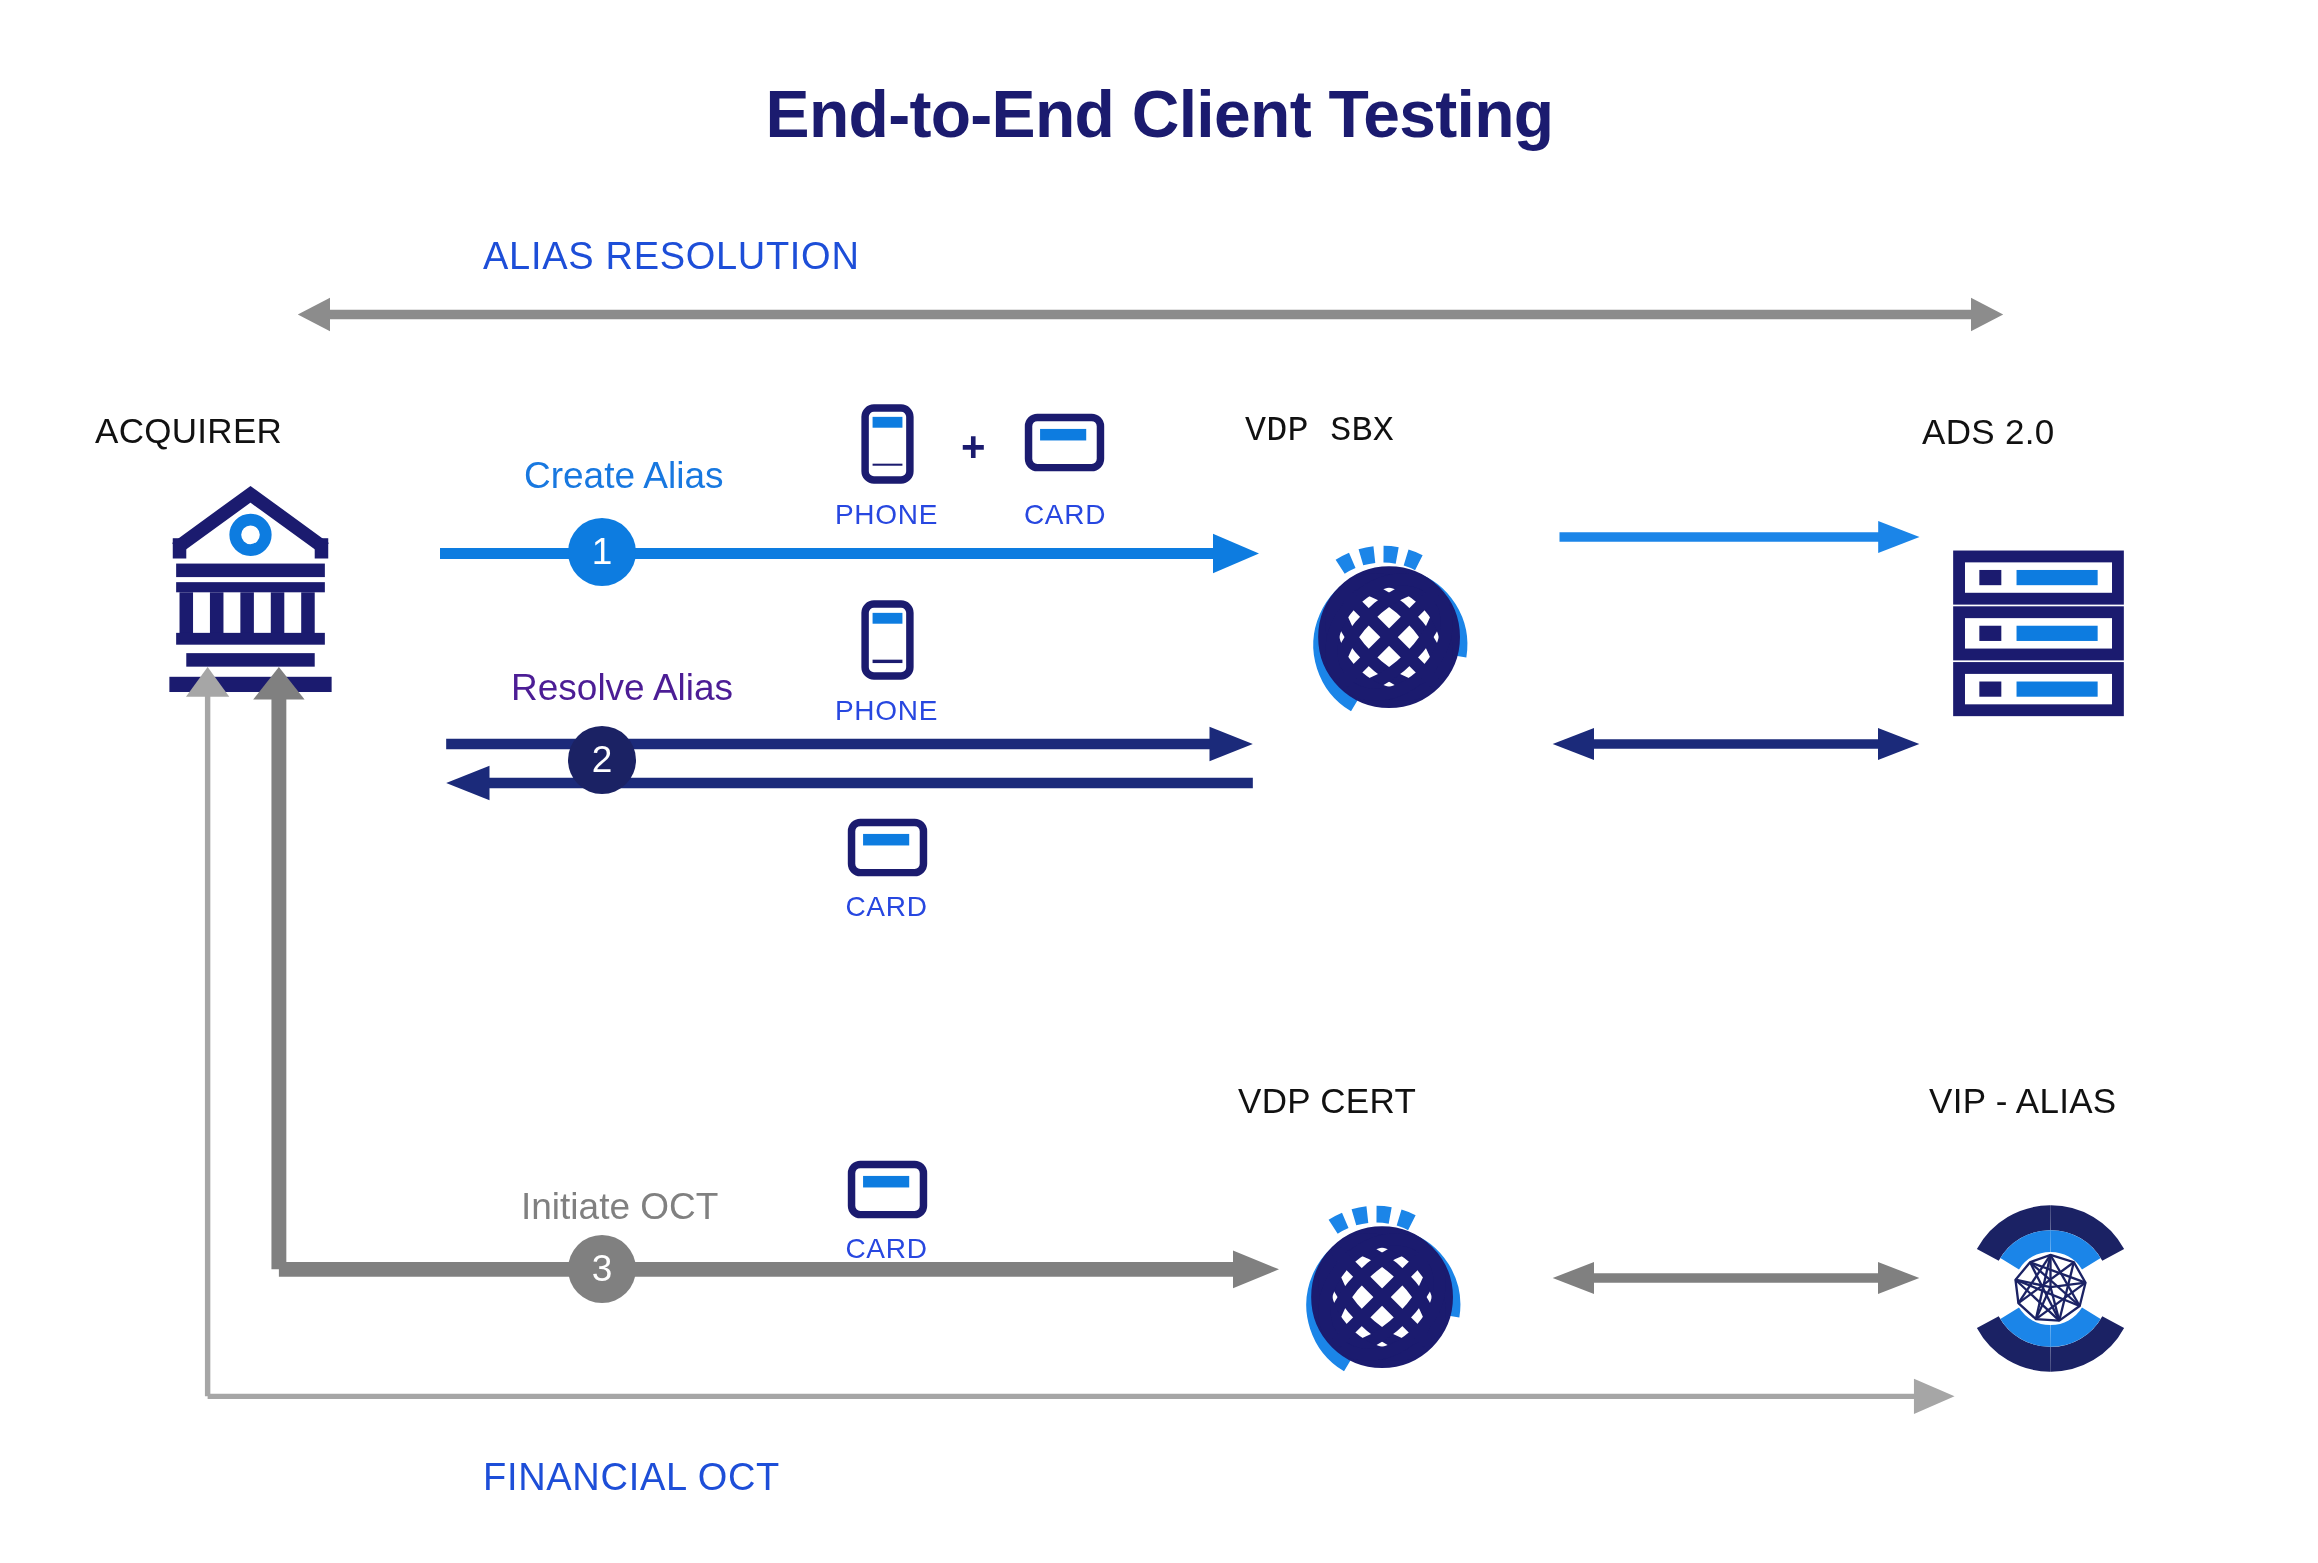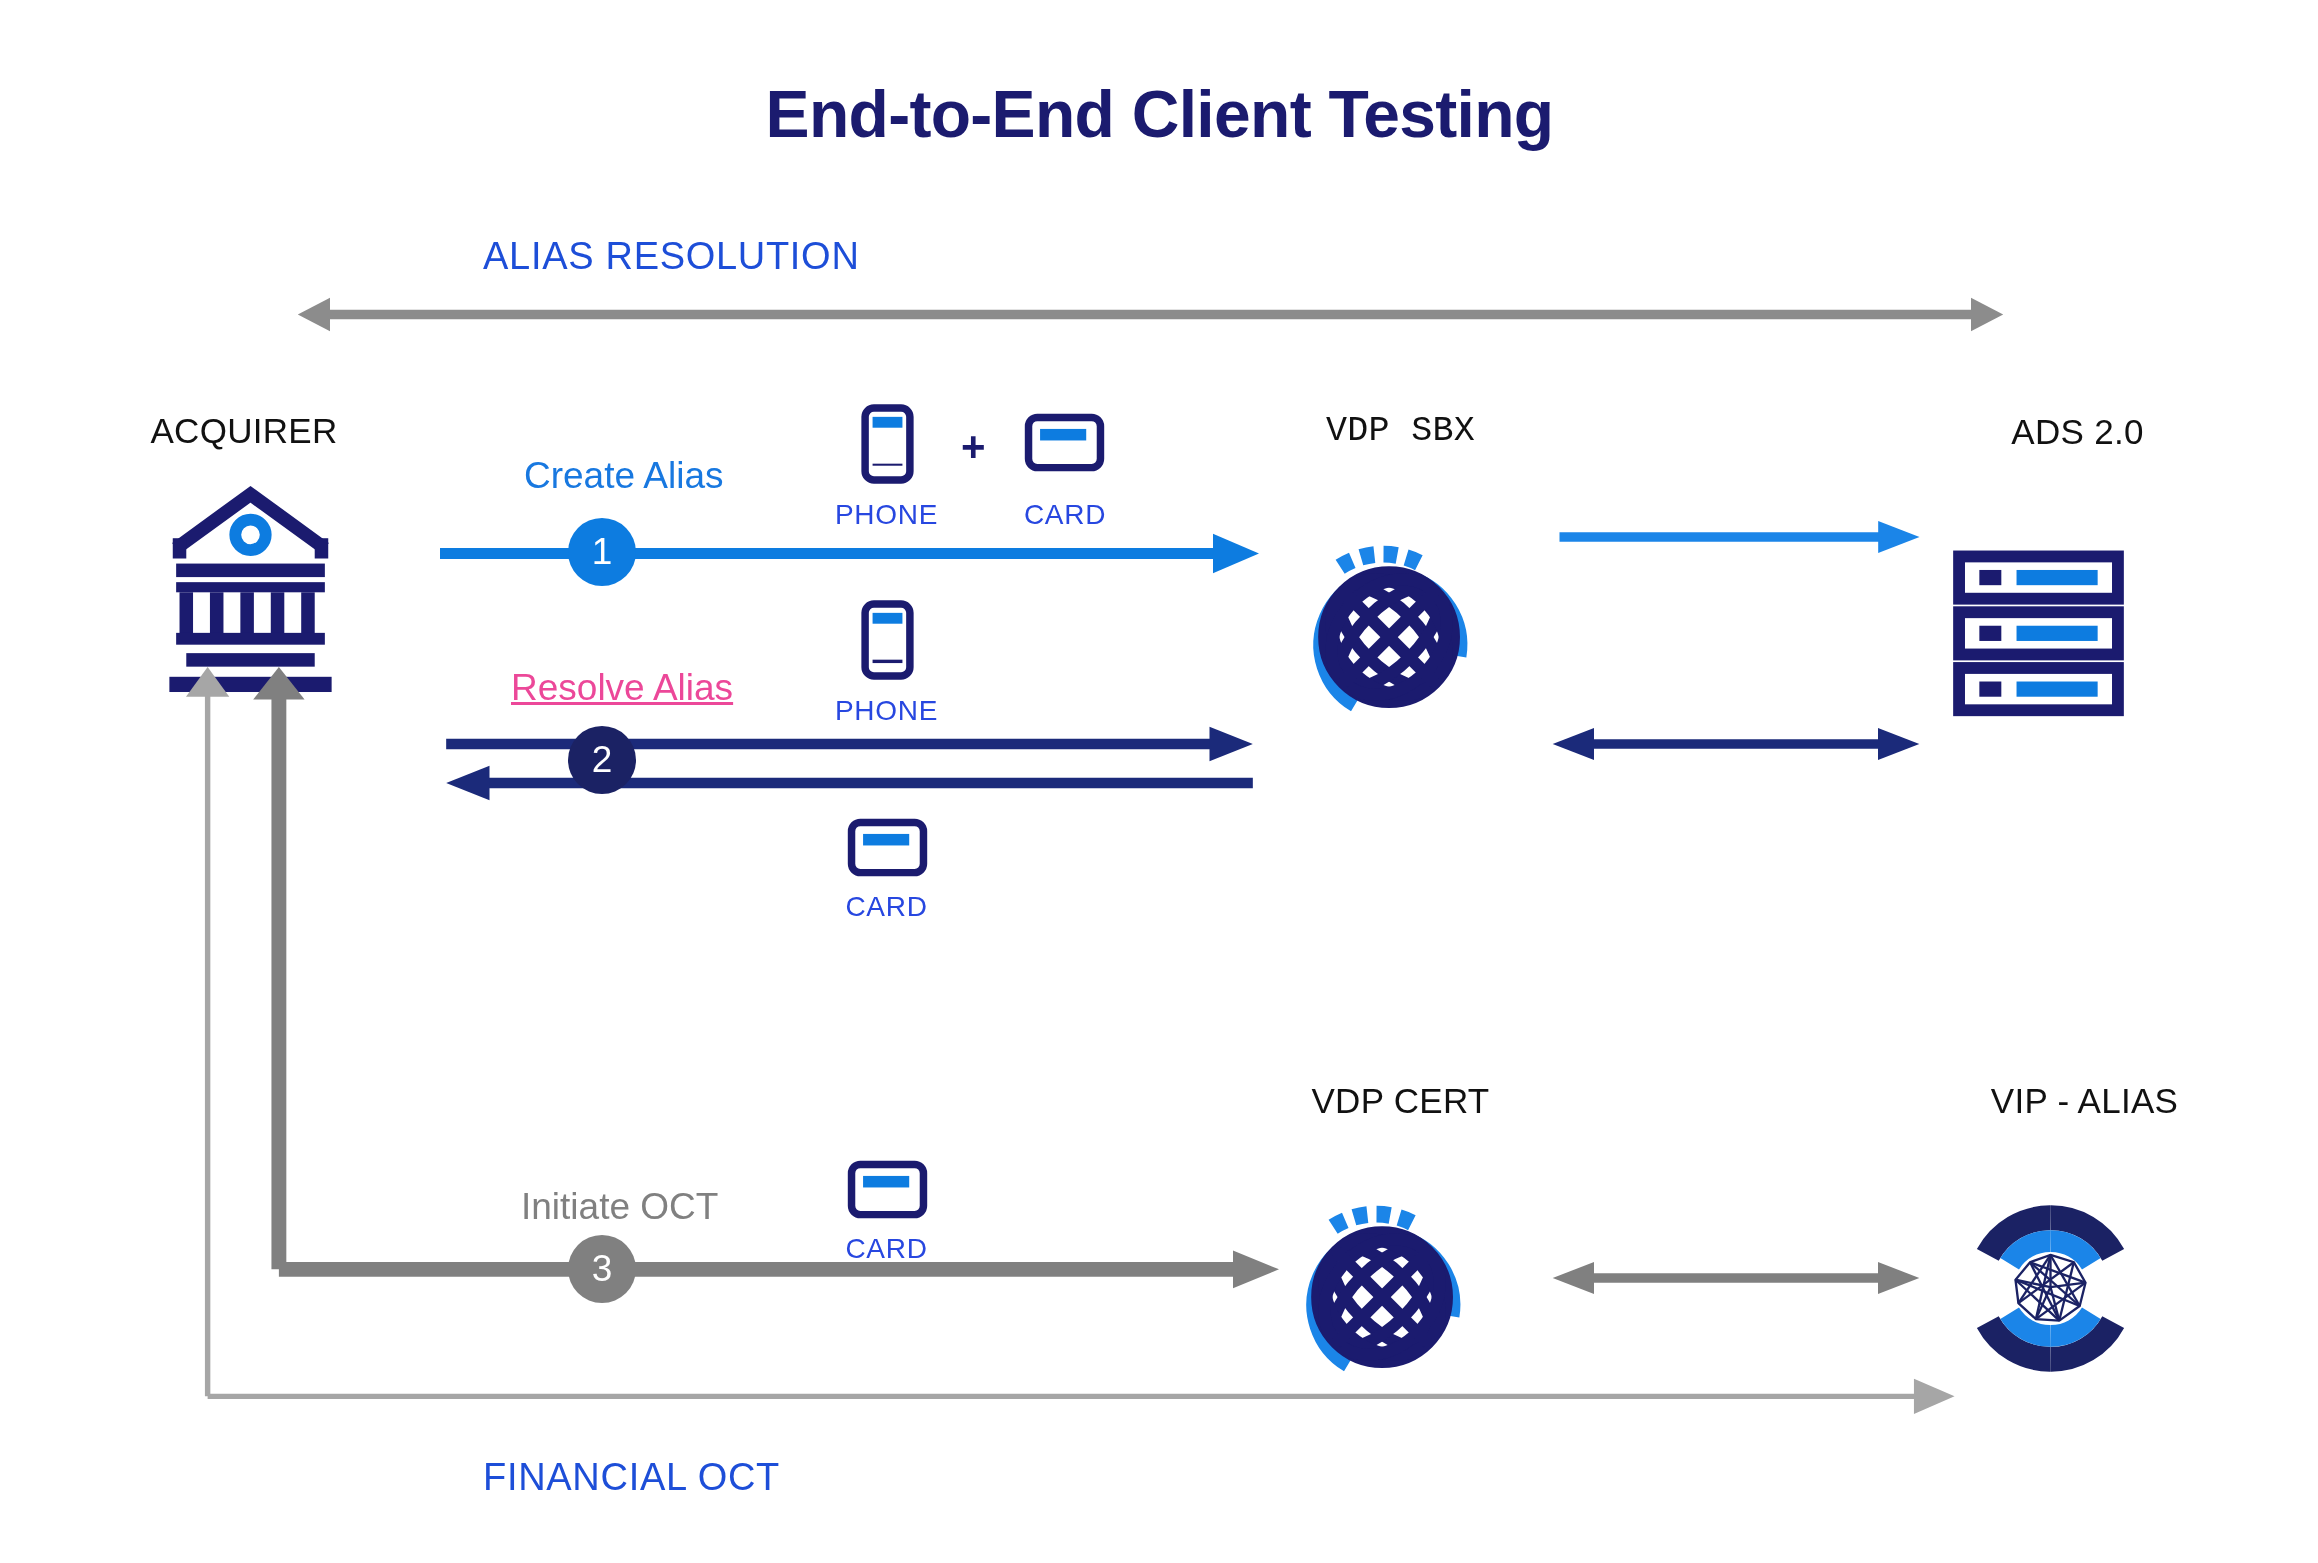--- a/index.html
+++ b/index.html
@@ -23,28 +23,28 @@
   }
 
   
   .band-label{
     font-size:38px;color:#1d4ed8;font-weight:400;letter-spacing:0.7px;
     text-align:left;
   }
 
   
   .node-caption{
-    font-size:35px;color:#111111;font-weight:400;text-align:center;
+    font-size:35px;color:#111111;font-weight:400;text-align:left;
     letter-spacing:0.3px;
   }
 
   
   .step-label{font-size:37px;font-weight:400;}
   .lbl-blue{color:#1878e0;}
-  .lbl-navy{color:#ec4899;text-decoration:underline;}
+  .lbl-navy{color:#4c1d95;}
   .lbl-gray{color:#808080;}
 
   
   .icon-caption{
     font-size:28px;color:#2747e0;text-align:center;letter-spacing:0.7px;
   }
 
   
   .badge{
     border-radius:50%;

